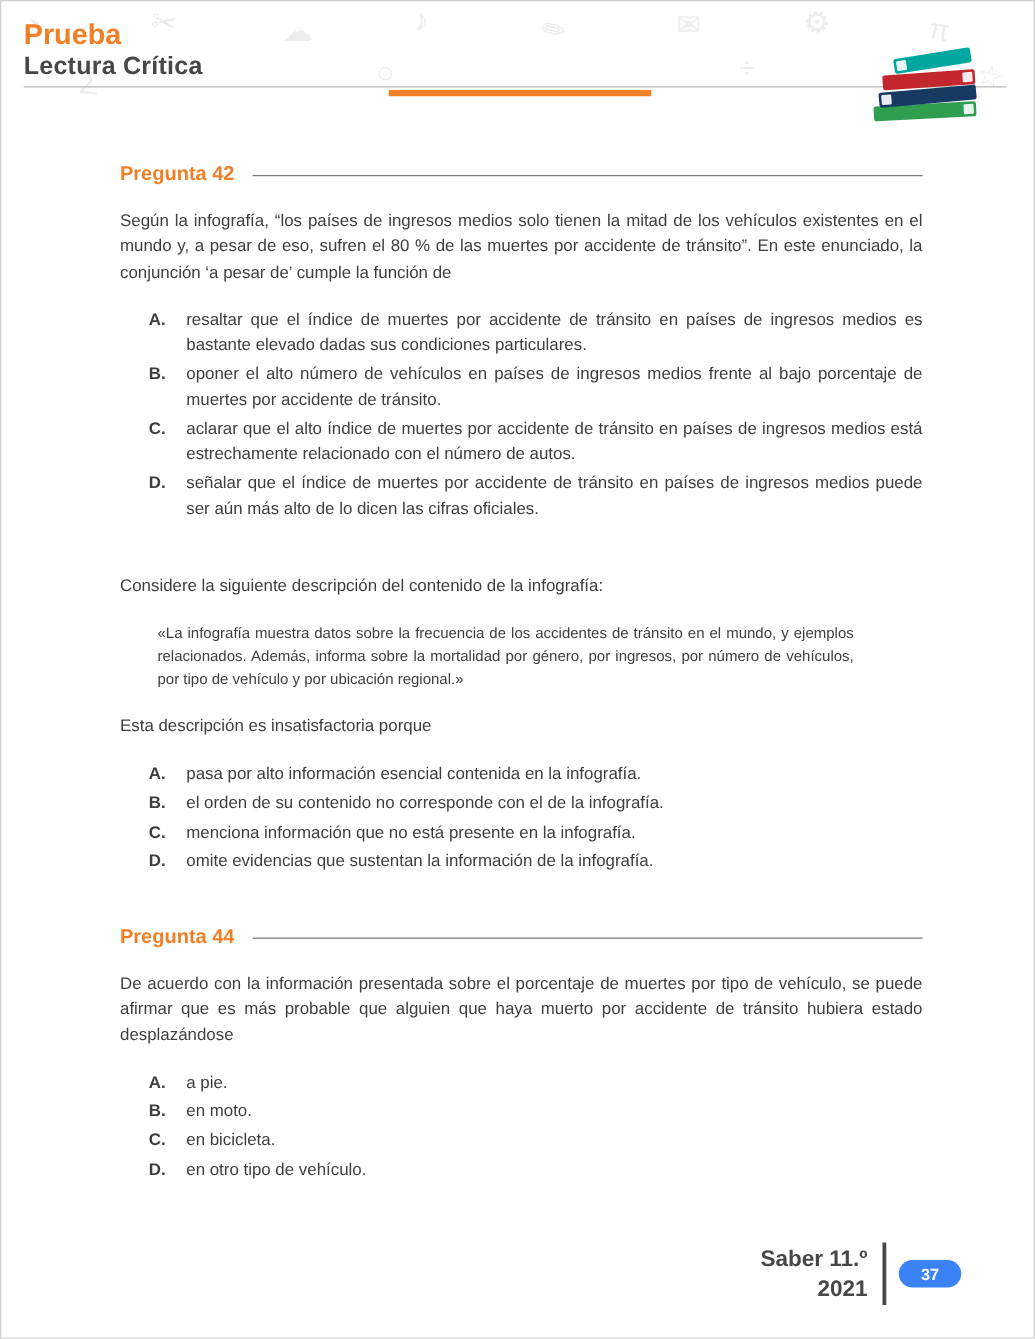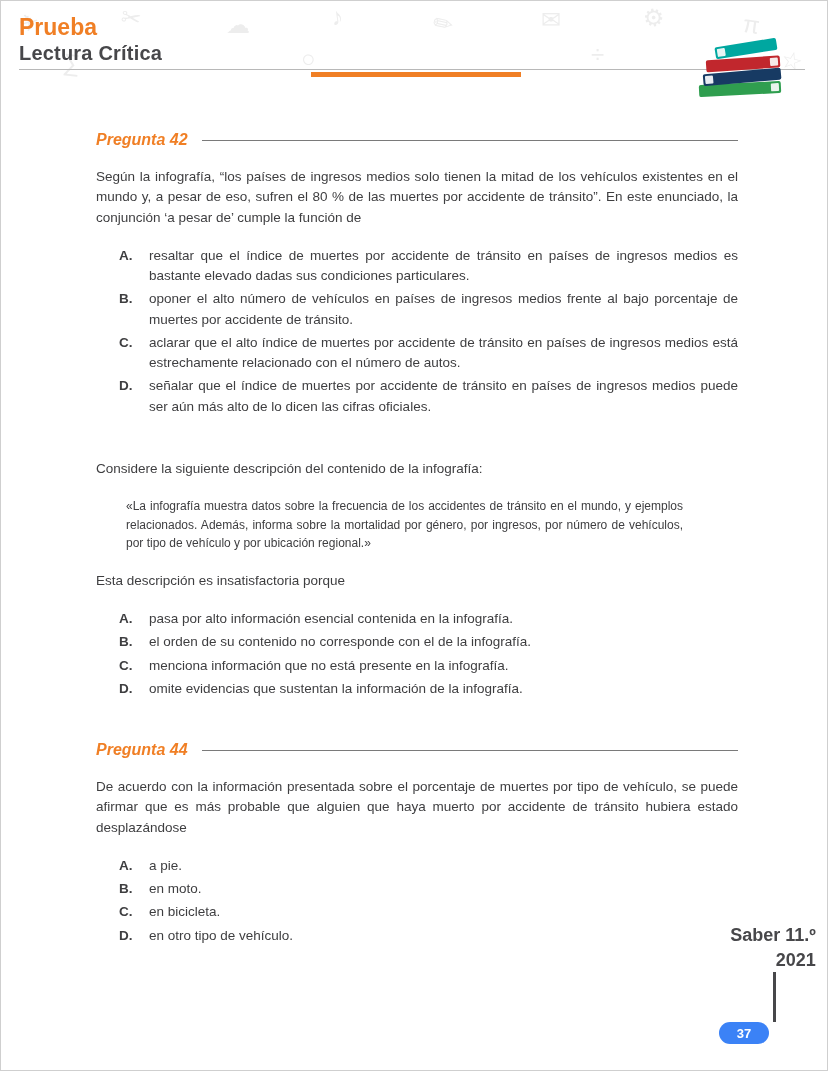--- a/index.html
+++ b/index.html
@@ -27,32 +27,32 @@
 
   .header { position:absolute; top:13px; left:18px; z-index:2; }
   .pretitle { color:#f07f25; font-weight:bold; font-size:23px; }
   .title { color:#47474a; font-weight:bold; font-size:20px; margin-top:1px; letter-spacing:0.2px; }
   .header-rule { position:absolute; top:68px; left:18px; right:22px; height:1px; background:#b8b8b8; z-index:1; }
   .header-rule-accent { position:absolute; top:71px; left:310px; width:210px; height:5px; background:#f07f25; z-index:1; }
   .books { position:absolute; top:32px; right:38px; z-index:2; }
 
   .content { position:absolute; left:95px; top:130px; width:642px; z-index:1; }
   .question { margin-bottom:42px; }
-  .q-heading { display:flex; align-items:center; gap:14px; margin-bottom:18px;font-style:italic; }
+  .q-heading { display:flex; align-items:center; gap:14px; margin-bottom:18px; }
   .q-title { color:#f07f25; font-weight:bold; font-size:16px; white-space:nowrap; }
   .q-line { flex:1; height:1px; background:#7a7a7a; }
   .q-intro, .q-prompt { font-size:13.5px; line-height:1.5; text-align:justify; color:#3e3e40; margin-bottom:18px; }
   .q-quote { font-size:12px; line-height:1.55; text-align:justify; color:#3e3e40;
              margin:0 0 18px 0; padding-left:30px; padding-right:55px; }
   .options { list-style:none; margin-top:2px; }
   .option { display:flex; font-size:13.5px; line-height:1.5; margin-bottom:3px; }
   .option-letter { flex:none; width:30px; margin-left:23px; font-weight:bold; color:#3e3e40; }
   .option-text { flex:1; text-align:justify; }
 
-  .footer { position:absolute; right:0; bottom:26px; display:flex; align-items:center; z-index:1;flex-direction:column; }
+  .footer { position:absolute; right:0; bottom:26px; display:flex; align-items:center; z-index:1; }
   .footer-brand { text-align:right; color:#47474a; font-weight:bold; font-size:18px; line-height:1.35; }
   .footer-sep { width:3px; height:50px; background:#47474a; margin-left:12px; margin-right:10px; }
   .page-badge { background:#3b82f6; color:#ffffff; font-weight:bold; font-size:13px;
                 width:50px; height:22px; border-radius:12px; display:flex;
                 align-items:center; justify-content:center; margin-right:58px; }
 </style>
 </head>
 <body>
 
 <div class="page">

